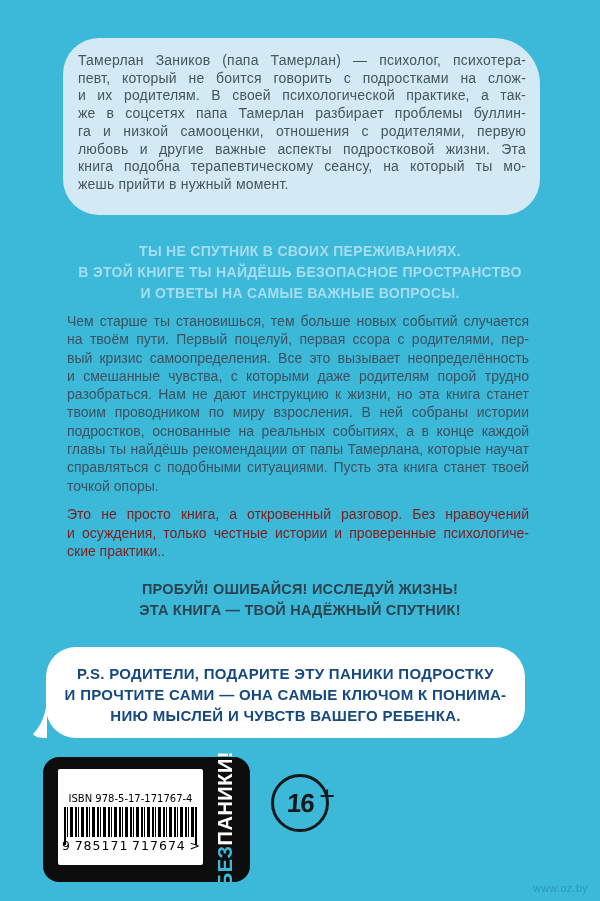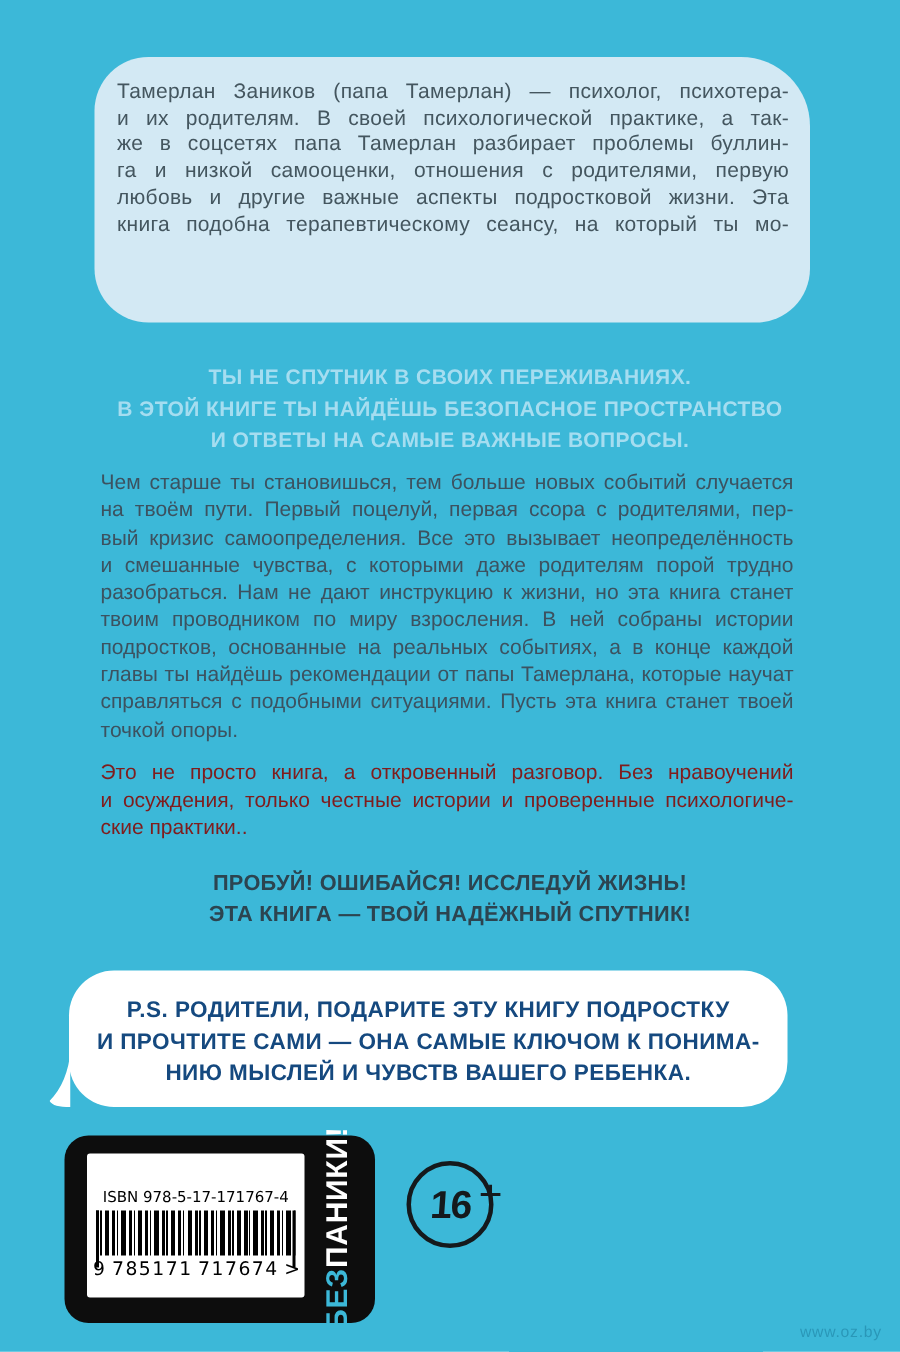--- a/index.html
+++ b/index.html
@@ -72,25 +72,27 @@
   .watermark{position:absolute;right:12px;bottom:7px;font-size:10.5px;
     color:#1b7d9e;opacity:0.55;letter-spacing:0.5px;}
 </style>
 </head>
 <body>
 
 <div class="cover">
 
   <div class="author-bubble">
     <div class="line j">Тамерлан Заников (папа Тамерлан) — психолог, психотера-</div>
+    <div class="line j">певт, который не боится говорить с подростками на слож-</div>
     <div class="line j">и их родителям. В своей психологической практике, а так-</div>
     <div class="line j">же в соцсетях папа Тамерлан разбирает проблемы буллин-</div>
     <div class="line j">га и низкой самооценки, отношения с родителями, первую</div>
     <div class="line j">любовь и другие важные аспекты подростковой жизни. Эта</div>
     <div class="line j">книга подобна терапевтическому сеансу, на который ты мо-</div>
+    <div class="line">жешь прийти в нужный момент.</div>
   </div>
 
   <div class="promise">
     <div class="line">ТЫ НЕ СПУТНИК В СВОИХ ПЕРЕЖИВАНИЯХ.</div>
     <div class="line">В ЭТОЙ КНИГЕ ТЫ НАЙДЁШЬ БЕЗОПАСНОЕ ПРОСТРАНСТВО</div>
     <div class="line">И ОТВЕТЫ НА САМЫЕ ВАЖНЫЕ ВОПРОСЫ.</div>
   </div>
 
   <div class="body-par">
     <div class="line j">Чем старше ты становишься, тем больше новых событий случается</div>
@@ -113,21 +115,21 @@
 
   <div class="slogan">
     <div class="line">ПРОБУЙ! ОШИБАЙСЯ! ИССЛЕДУЙ ЖИЗНЬ!</div>
     <div class="line">ЭТА КНИГА — ТВОЙ НАДЁЖНЫЙ СПУТНИК!</div>
   </div>
 
   <div class="ps-bubble">
     <svg class="ps-tail" width="14" height="38" viewBox="0 0 14 38" aria-hidden="true">
       <path d="M14 0 C13 14 8 26 0 34 C2 37 6 38 14 38 Z" fill="#ffffff"></path>
     </svg>
-    <div class="line">P.S. РОДИТЕЛИ, ПОДАРИТЕ ЭТУ КНИГУ ПОДРОСТКУ</div>
+    <div class="line">P.S. РОДИТЕЛИ, ПОДАРИТЕ ЭТУ ПАНИКИ ПОДРОСТКУ</div>
     <div class="line">И ПРОЧТИТЕ САМИ — ОНА САМЫЕ КЛЮЧОМ К ПОНИМА-</div>
     <div class="line">НИЮ МЫСЛЕЙ И ЧУВСТВ ВАШЕГО РЕБЕНКА.</div>
   </div>
 
   <div class="barcode-block">
     <div class="barcode-panel">
       <div class="isbn">ISBN 978-5-17-171767-4</div>
       <div class="bars"></div>
       <div class="digits">
         <span>9</span>

